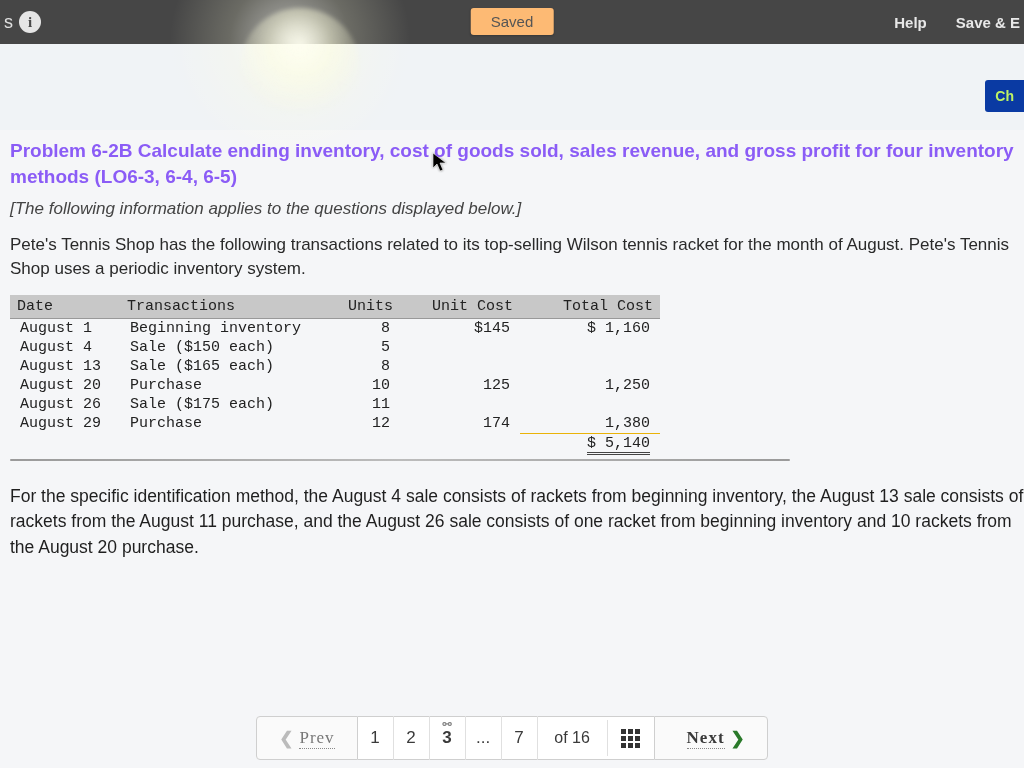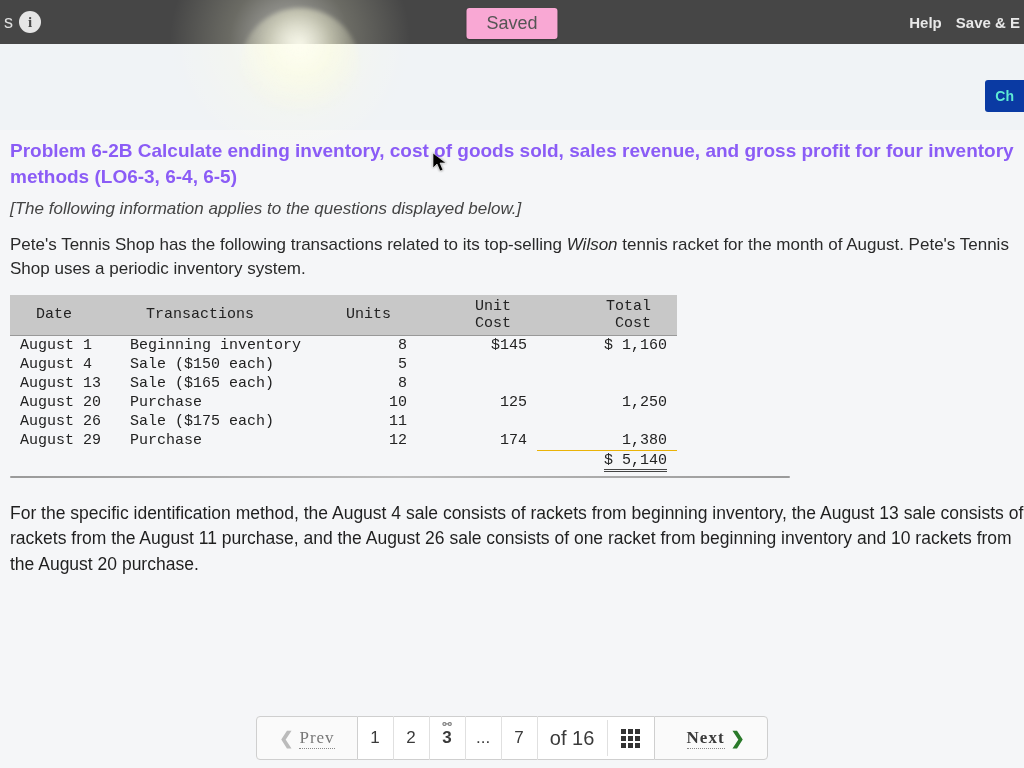--- a/index.html
+++ b/index.html
@@ -17,61 +17,61 @@
   }
   .topbar .left { display: flex; align-items: center; color: #e0e0e0; padding-left: 4px; font-size: 18px; }
   .topbar .left .s { margin-right: 6px; font-size: 18px; }
   .topbar .info-icon {
     width: 22px; height: 22px; border-radius: 50%; background: #e6e6e6; color: #4a4a4a;
     display: inline-flex; align-items: center; justify-content: center; font-weight: bold;
     font-family: Georgia, serif; font-size: 15px;
   }
   .topbar .saved {
     position: absolute; left: 50%; transform: translateX(-50%);
-    background: #f9a8d4; color: #555; font-size: 18px;
+    background: #fdba74; color: #555; font-size: 15px;
     padding: 5px 20px; border-radius: 3px; box-shadow: 0 1px 2px rgba(0,0,0,0.2);
     top: 8px;
   }
   .topbar .help-area {
-    position: absolute; right: 0; top: 0; height: 44px; display: flex; align-items: center; gap: 14px; padding-right: 4px;
+    position: absolute; right: 0; top: 0; height: 44px; display: flex; align-items: center; gap: 29px; padding-right: 4px;
   }
   .topbar .help-area span { color: #e8e8e8; font-size: 15px; font-weight: bold; }
 
   .subhead {
     position: absolute; top: 44px; left: 0; right: 0; height: 86px;
   }
   .ch-btn {
-    position: absolute; right: 0; top: 36px; background: #0a3aa3; color: #5eead4;
+    position: absolute; right: 0; top: 36px; background: #0a3aa3; color: #bef264;
     padding: 8px 10px; font-size: 14px; font-weight: bold; border-radius: 3px 0 0 3px;
   }
 
   .glare {
     position: absolute; left: 240px; top: 8px; width: 120px; height: 120px; pointer-events: none;
     background: radial-gradient(circle at 50% 30%, rgba(255,255,240,0.9) 0, rgba(255,255,220,0.45) 30%, rgba(255,255,220,0) 70%);
     border-radius: 50%;
     filter: blur(2px);
   }
 
   .content {
     position: absolute; top: 134px; left: 10px; right: 0; bottom: 60px;
     padding: 4px 0 0 0;
     color: #3a3a3a;
   }
   .req-info { color: #1f1f1f; font-size: 18px; margin-bottom: 10px; }
   .problem-title { font-size: 19px; font-weight: bold; color: #8b5cf6; line-height: 1.35; margin-bottom: 10px; }
   .italic-note { font-style: italic; font-size: 17px; color: #444; margin-bottom: 14px; }
   .body-text { font-size: 17px; color: #2a2a2a; line-height: 1.4; margin-bottom: 14px; }
-  .body-text .em { font-style: italic; }
+  .body-text .em { }
 
   .tx-table {
     border-collapse: collapse; font-family: "Courier New", monospace; font-size: 15px;
     color: #222; margin-top: 4px; margin-bottom: 6px;
   }
   .tx-table th {
-    background: #c8c8c8; text-align: left; font-weight: normal; padding: 3px 26px;
+    background: #c8c8c8; text-align: left; font-weight: normal; padding: 3px 7px;
     border-bottom: 1px solid #999;
     font-family: "Courier New", monospace;
   }
   .tx-table td { padding: 1px 10px; vertical-align: top; }
   .tx-table .num { text-align: right; }
   .tx-table .total-row td.num.total { border-top: 1px solid #eab308; }
   .tx-table .dbl { border-bottom: 3px double #444; }
   .table-wrap { width: 780px; }
   .table-wrap .baseline { height: 2px; background: linear-gradient(90deg, #9a9a9a, #bcbcbc 50%, #9a9a9a); margin-top: 6px; border-radius: 1px; }
 
@@ -104,21 +104,21 @@
     width: 36px; height: 44px; display: inline-flex; align-items: center; justify-content: center;
     border-right: 1px solid #e0e0e0; cursor: pointer; position: relative;
   }
   .pager .pg:last-child { border-right: none; }
   .pager .pg.active { font-weight: bold; }
   .pager .pg .link-icon {
     position: absolute; top: 2px; font-size: 11px; color: #888;
   }
   .pager .of {
     width: 70px; height: 36px; display: inline-flex; align-items: center; justify-content: center;
-    border-right: 1px solid #e0e0e0; font-size: 20px;
+    border-right: 1px solid #e0e0e0; font-size: 16px;
   }
   .pager .grid-icon {
     width: 46px; height: 44px; display: inline-flex; align-items: center; justify-content: center; cursor: pointer;
   }
   .grid9 {
     display: grid; grid-template-columns: repeat(3, 5px); grid-template-rows: repeat(3, 5px); gap: 2px;
   }
   .grid9 span { background: #333; width: 5px; height: 5px; }
 
 </style>

